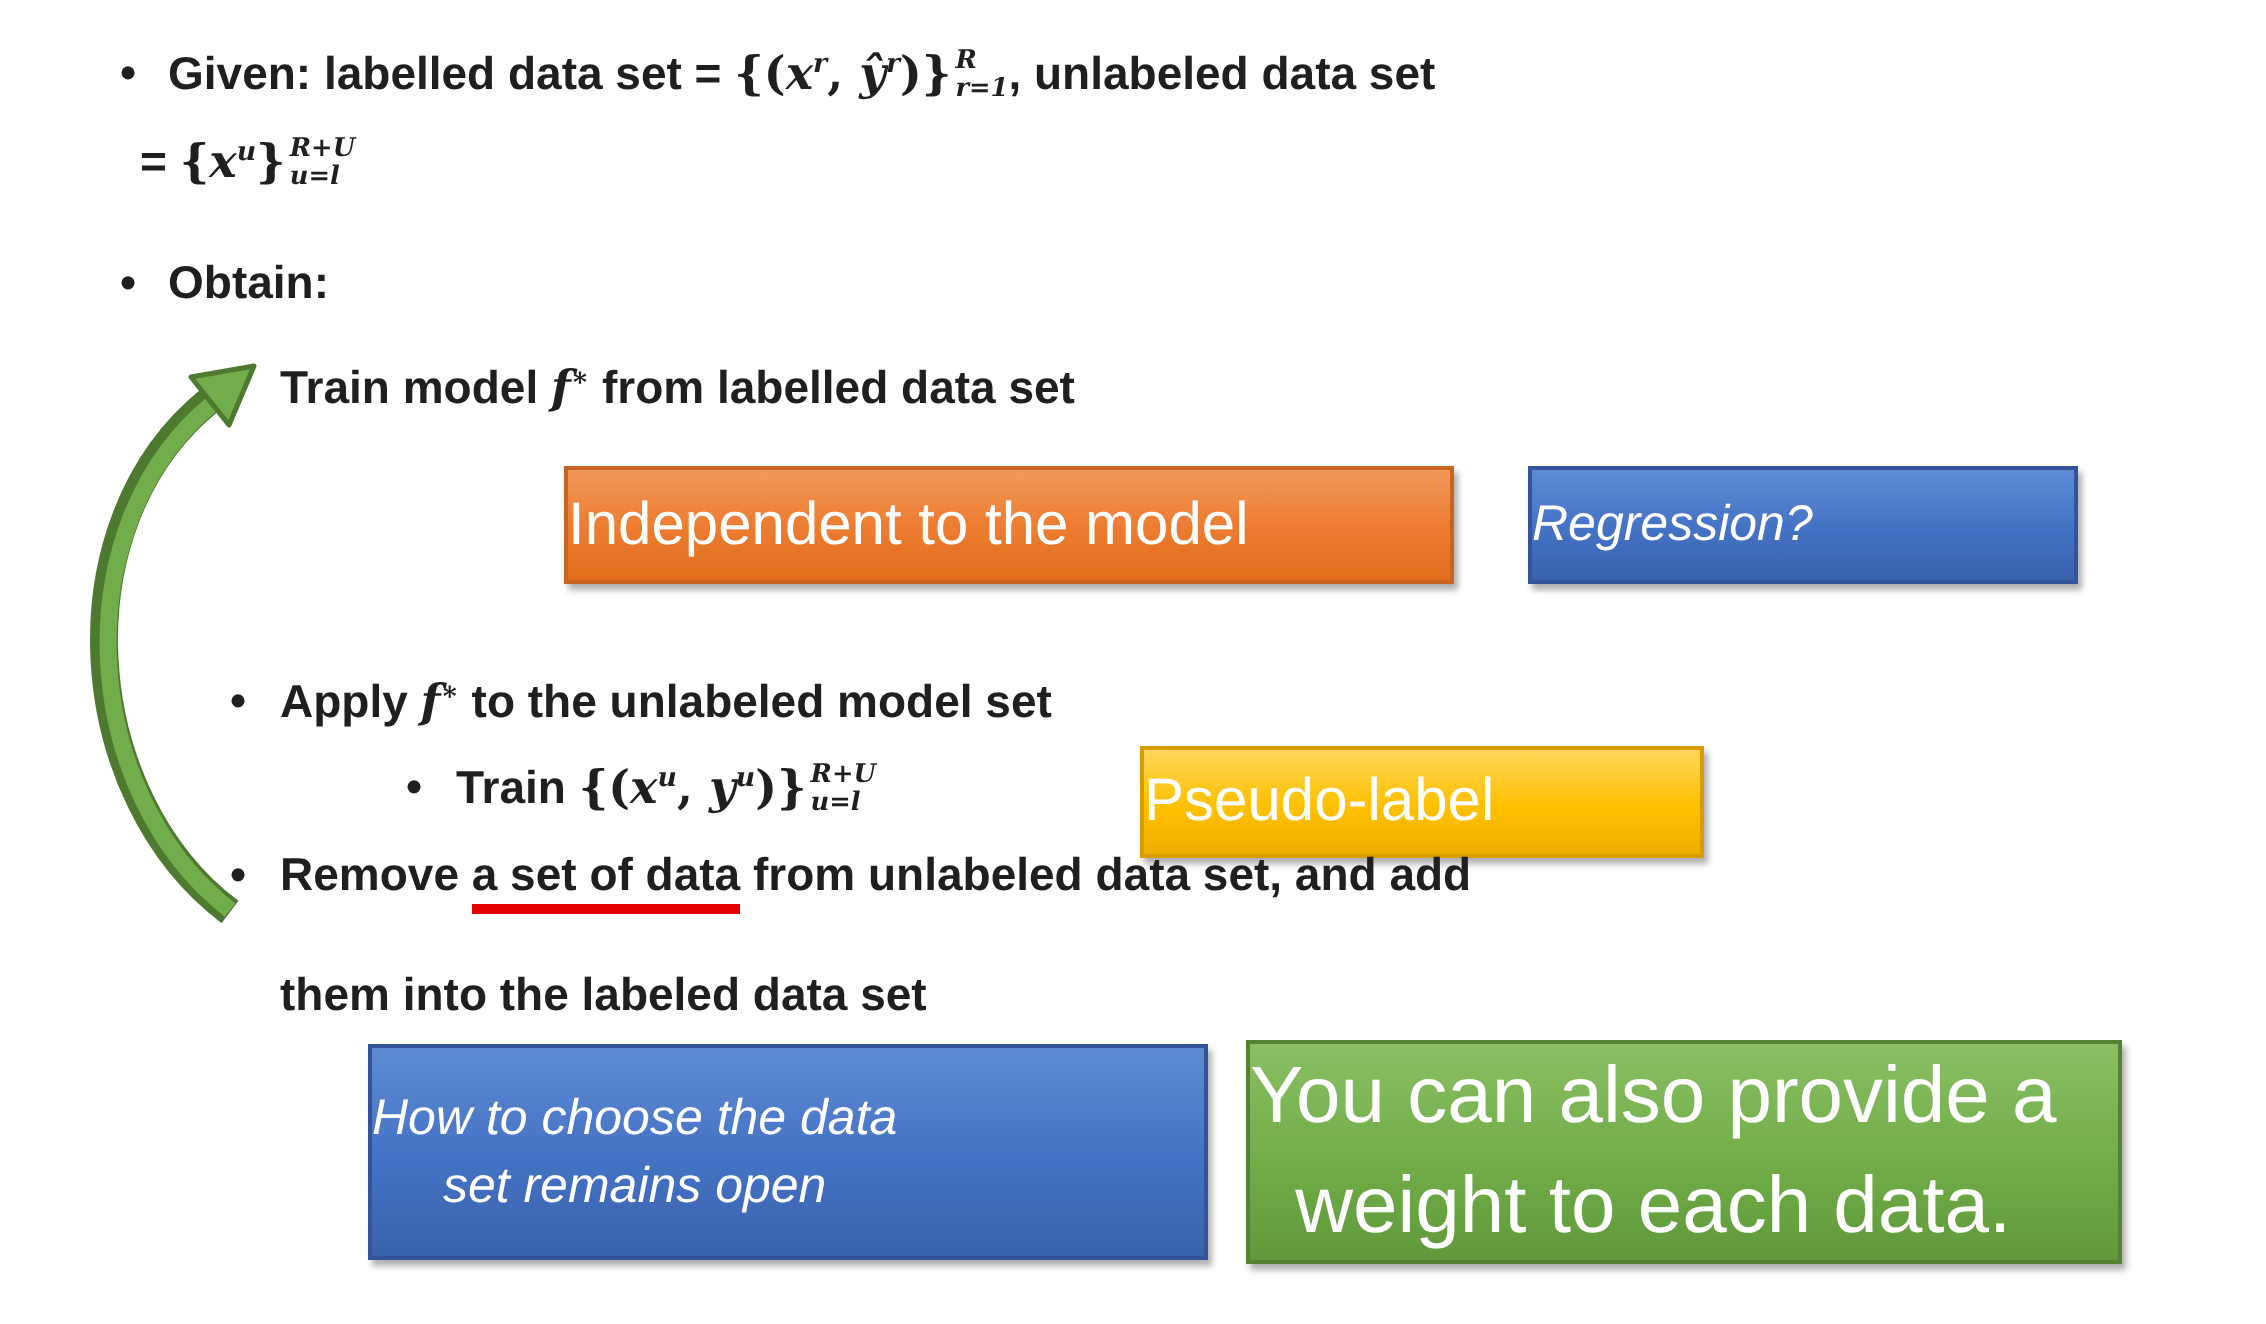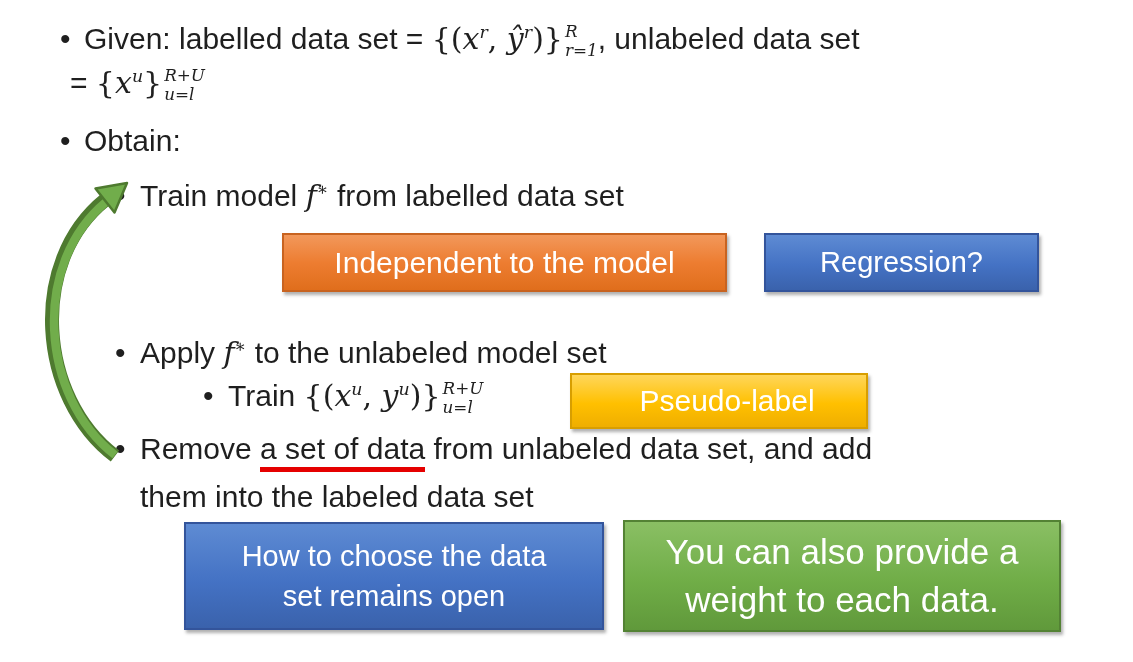--- a/index.html
+++ b/index.html
@@ -1,41 +1,41 @@
 <!DOCTYPE html>
 <html><head>
 <meta charset="utf-8">
 <style>
   html,body { margin:0; padding:0; background:#ffffff; }
   #slide {
     position:relative; width:1133px; height:662px; background:#ffffff;
     font-family:"Liberation Sans", sans-serif; color:#1f1f1f; overflow:hidden;
   }
-  .tline { position:absolute; white-space:nowrap; font-size:30px; line-height:42px; }
+  .tline { position:absolute; white-space:nowrap; font-size:23px; line-height:42px;font-weight:bold; }
   .blt { display:inline-block; width:24px; }
   .blt2 { display:inline-block; width:25px; }
   
   .mi { font-family:"DejaVu Serif", serif; font-style:italic; }
   .mn { font-family:"DejaVu Serif", serif; font-style:normal; }
   .sup { font-size:0.58em; vertical-align:0.62em; }
   .stk { display:inline-flex; flex-direction:column; align-items:flex-start;
          font-size:0.56em; line-height:1.12; vertical-align:middle; margin-left:2px; }
   .redline { border-bottom:5px solid #E50000; padding-bottom:2px; }
   
-  .box { position:absolute; display:flex; align-items:center; justify-content:center;
+  .box { position:absolute; display:flex; align-items:center; 
          color:#ffffff; text-align:center; box-shadow:2px 3px 3px rgba(80,80,80,0.45); }
   .box .inner { line-height:1.38; }
   .box-orange { background:linear-gradient(180deg,#F2985B 0%,#ED7D31 50%,#E06E1C 100%);
                 border:2px solid #C86320; font-size:30px; }
   .box-blue   { background:linear-gradient(180deg,#5E8BD3 0%,#4472C4 55%,#3A62AC 100%);
-                border:2px solid #33549B; font-size:29px; }
+                border:2px solid #33549B; font-size:25px;font-style:italic; }
   .box-gold   { background:linear-gradient(180deg,#FFD65A 0%,#FFC000 55%,#EFAE00 100%);
                 border:2px solid #D89E00; font-size:30px; }
   .box-green  { background:linear-gradient(180deg,#8ABF64 0%,#70AD47 55%,#60993B 100%);
-                border:2px solid #538234; font-size:35px; }
+                border:2px solid #538234; font-size:40px; }
   .arrow-svg { position:absolute; left:22px; top:172px; }
 </style>
 </head>
 <body>
 
 <div id="slide">
 
   <div class="tline" style="left:60px; top:11px;">
     <span class="blt">•</span><span>Given: labelled data set = </span><span class="mn">{(</span><span class="mi">x</span><span class="mi sup">r</span><span class="mn">, </span><span class="mi">ŷ</span><span class="mi sup">r</span><span class="mn">)}</span><span class="stk">
         <span class="mi">R</span>
@@ -70,25 +70,25 @@
     <span class="blt2">•</span><span>Apply </span><span class="mi">f</span><span class="mn sup">∗</span><span> to the unlabeled model set</span>
   </div>
 
   <div class="tline" style="left:203px; top:368px;">
     <span class="blt2">•</span><span>Train </span><span class="mn">{(</span><span class="mi">x</span><span class="mi sup">u</span><span class="mn">, </span><span class="mi">y</span><span class="mi sup">u</span><span class="mn">)}</span><span class="stk">
         <span class="mi">R+U</span>
         <span class="mi">u=l</span>
       </span>
   </div>
 
-  <div class="box box-gold" style="left:570px; top:373px; width:278px; height:52px;padding-left:16px;">
+  <div class="box box-gold" style="left:570px; top:373px; width:278px; height:52px;">
     <span class="inner">Pseudo-label</span>
   </div>
 
-  <div class="tline" style="left:115px; top:428px;">
+  <div class="tline" style="left:115px; top:416px;">
     <span class="blt2">•</span><span>Remove </span><span class="redline">a set of data</span><span> from unlabeled data set, and add</span>
   </div>
 
   <div class="tline" style="left:140px; top:476px;text-align:center;">
     <span>them into the labeled data set</span>
   </div>
 
   <div class="box box-blue" style="left:184px; top:522px; width:416px; height:104px;">
     <span class="inner">
       <span>How to choose the data</span><br>

